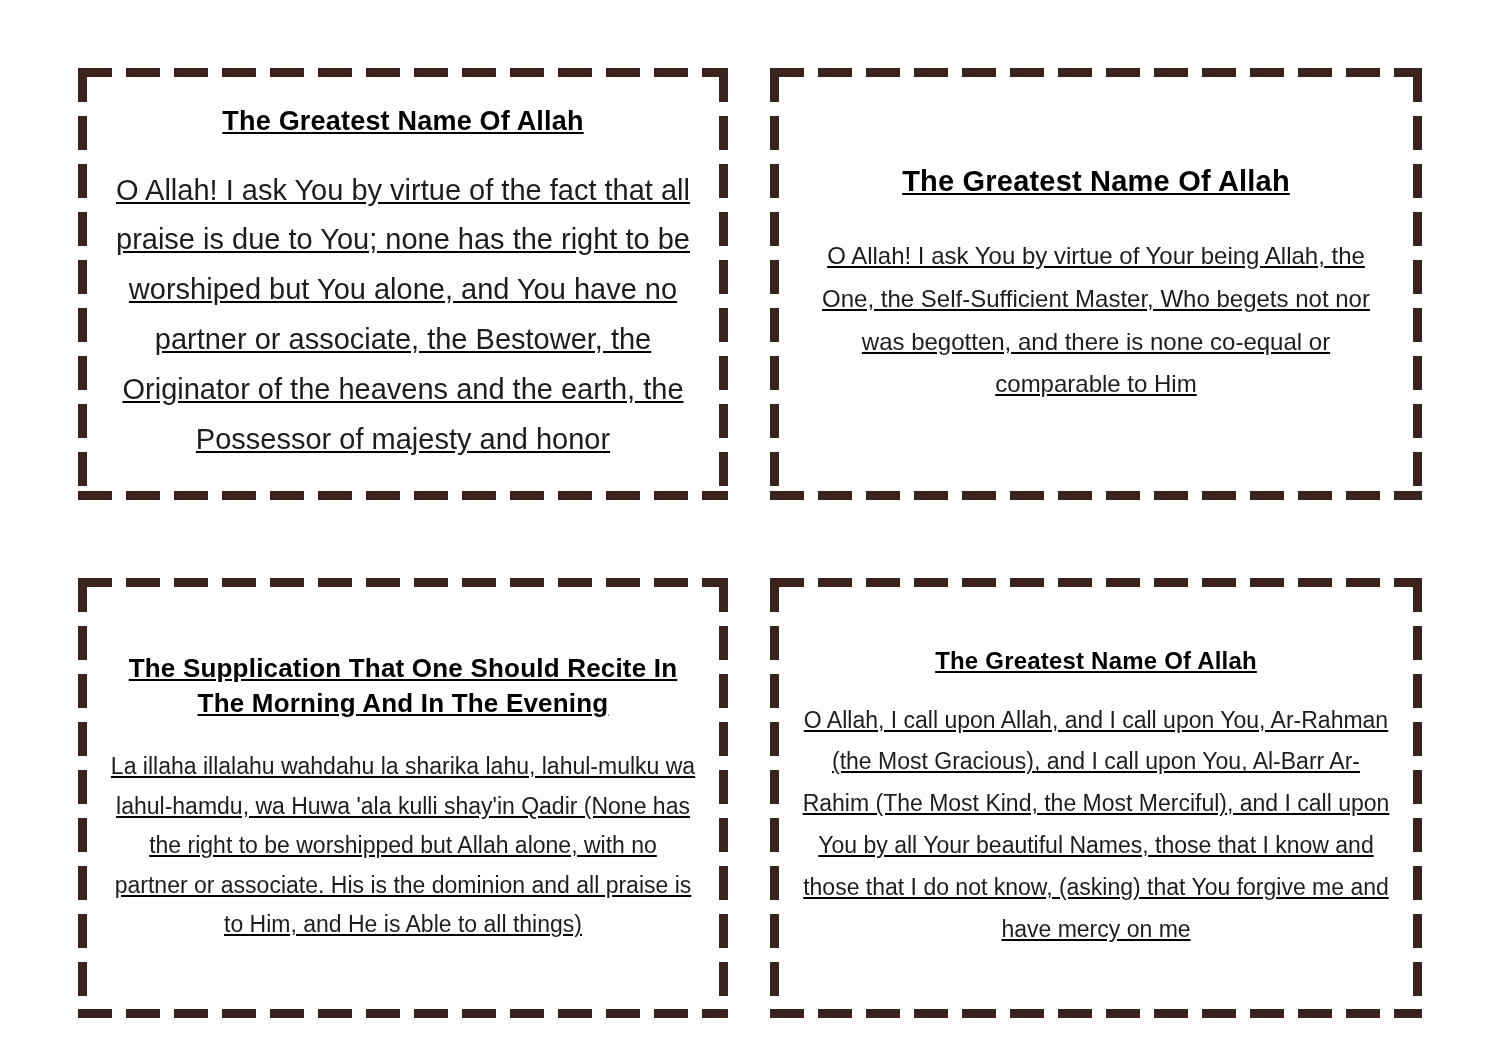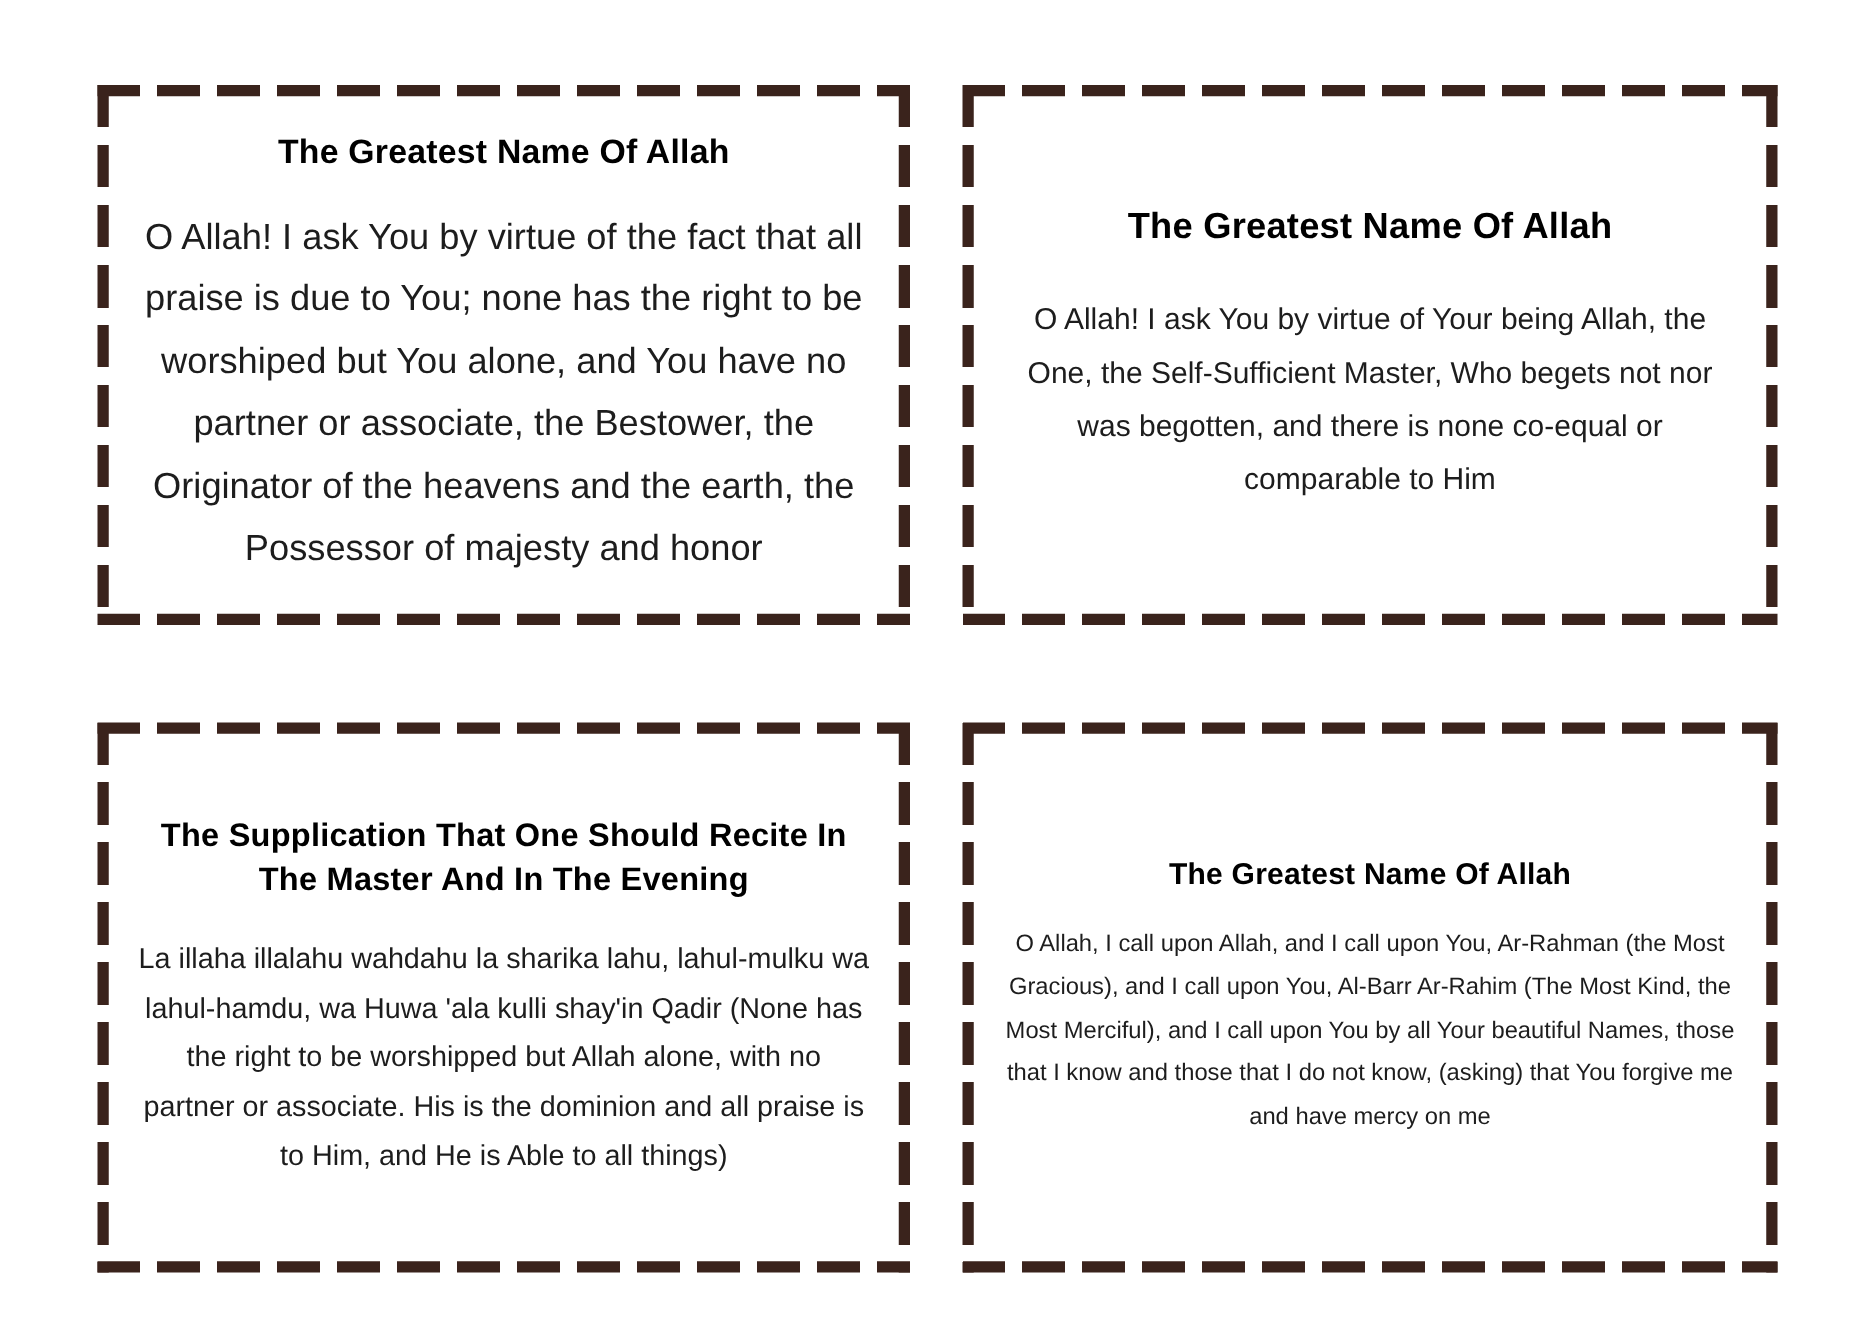--- a/index.html
+++ b/index.html
@@ -30,58 +30,59 @@
     text-align:center;
     padding:28px 32px;
     background-image:
       repeating-linear-gradient(90deg,var(--accent) 0 34px,transparent 34px 48px),
       repeating-linear-gradient(90deg,var(--accent) 0 34px,transparent 34px 48px),
       repeating-linear-gradient(180deg,var(--accent) 0 34px,transparent 34px 48px),
       repeating-linear-gradient(180deg,var(--accent) 0 34px,transparent 34px 48px);
     background-size:100% 9px,100% 9px,9px 100%,9px 100%;
     background-position:left top,left bottom,left top,right top;
     background-repeat:no-repeat;
+    text-decoration:underline;
   }
   .card-title{
     margin:0 0 26px 0;
     font-weight:700;
     color:#000000;
     letter-spacing:.2px;
     line-height:1.35;
   }
   .card-body{
     margin:0;
     color:var(--text);
   }
   .card1 .card-title{font-size:27px;}
   .card1 .card-body{font-size:29px;line-height:1.72;}
   .card2 .card-title{font-size:29px;margin-bottom:34px;}
   .card2 .card-body{font-size:24px;line-height:1.78;}
   .card3 .card-title{font-size:26px;margin-bottom:26px;}
   .card3 .card-body{font-size:23px;line-height:1.72;}
   .card4 .card-title{font-size:24px;margin-bottom:22px;}
-  .card4 .card-body{font-size:19px;line-height:1.82;}
+  .card4 .card-body{font-size:23px;line-height:1.82;}
 </style>
 </head>
 <body>
 
 <div class="grid">
 
   <div class="card card1">
     <h2 class="card-title">The Greatest Name Of Allah</h2>
     <p class="card-body">O Allah! I ask You by virtue of the fact that all praise is due to You; none has the right to be worshiped but You alone, and You have no partner or associate, the Bestower, the Originator of the heavens and the earth, the Possessor of majesty and honor</p>
   </div>
 
   <div class="card card2">
     <h2 class="card-title">The Greatest Name Of Allah</h2>
     <p class="card-body">O Allah! I ask You by virtue of Your being Allah, the One, the Self-Sufficient Master, Who begets not nor was begotten, and there is none co-equal or comparable to Him</p>
   </div>
 
   <div class="card card3">
-    <h2 class="card-title">The Supplication That One Should Recite In The Master And In The Evening</h2>
+    <h2 class="card-title">The Supplication That One Should Recite In The Morning And In The Evening</h2>
     <p class="card-body">La illaha illalahu wahdahu la sharika lahu, lahul-mulku wa lahul-hamdu, wa Huwa 'ala kulli shay'in Qadir (None has the right to be worshipped but Allah alone, with no partner or associate. His is the dominion and all praise is to Him, and He is Able to all things)</p>
   </div>
 
   <div class="card card4">
     <h2 class="card-title">The Greatest Name Of Allah</h2>
     <p class="card-body">O Allah, I call upon Allah, and I call upon You, Ar-Rahman (the Most Gracious), and I call upon You, Al-Barr Ar-Rahim (The Most Kind, the Most Merciful), and I call upon You by all Your beautiful Names, those that I know and those that I do not know, (asking) that You forgive me and have mercy on me</p>
   </div>
 
 </div>
 

